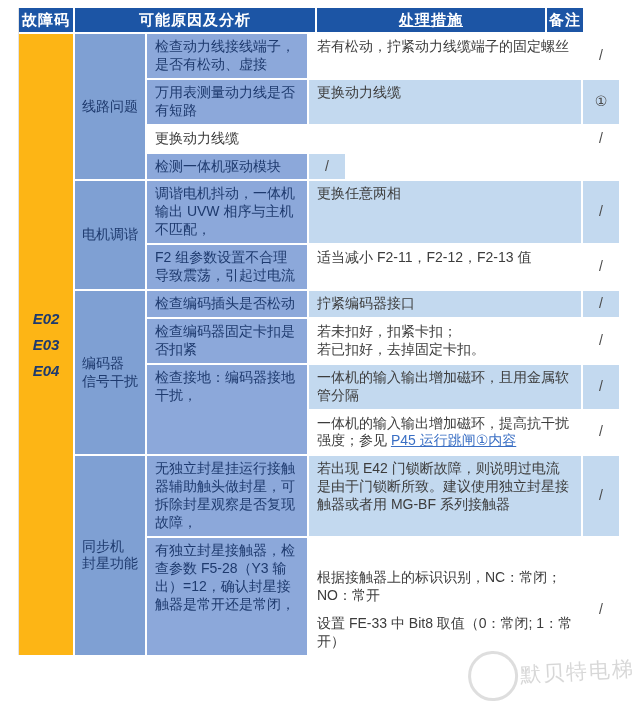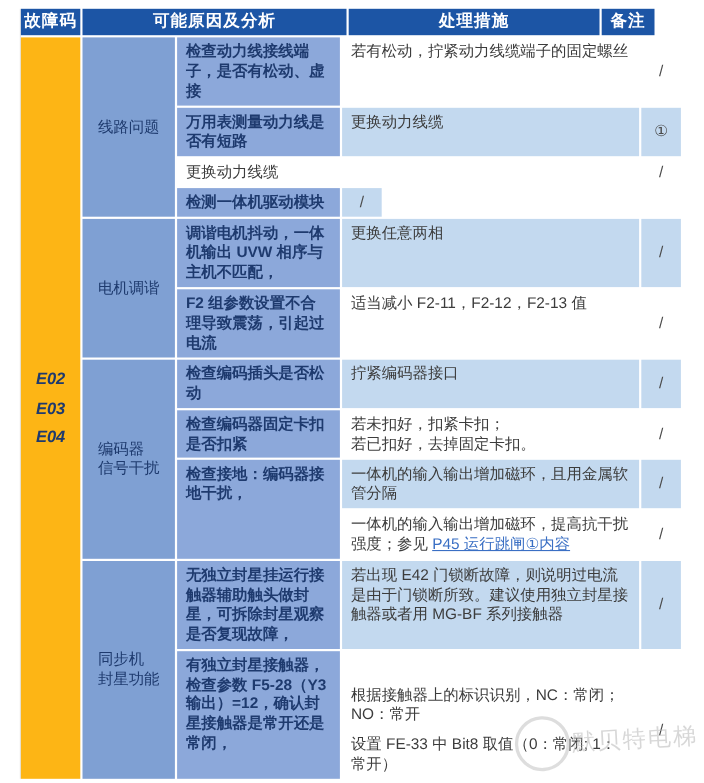--- a/index.html
+++ b/index.html
@@ -18,45 +18,44 @@
   }
   .thead{display:flex;gap:2px;}
   .th{
     background:var(--header-bg,#1c55a5);
     color:#ffffff;font-weight:bold;font-size:15px;
     height:24px;display:flex;align-items:center;justify-content:center;
     letter-spacing:1px;
   }
   .th.c1{width:54px;}
   .th.c2{width:240px;}
-  .th.c3{width:228px;}
-  .th.c4{width:48px;}
+  .th.c3{width:228px;text-decoration:underline;}
+  .th.c4{width:36px;}
   .tbody{display:flex;gap:2px;margin-top:2px;}
   .fault-col{
     width:54px;background:var(--fault-bg,#fdb515);
     display:flex;flex-direction:column;align-items:center;justify-content:center;
     gap:7px;
     color:var(--cause-text,#1e3a6e);font-weight:600;font-size:15px;font-style:italic;
   }
   .groups{display:flex;flex-direction:column;gap:2px;flex:1;}
   .group{display:flex;gap:2px;}
   .cat-cell{
-    width:84px;background:var(--category-bg,#7fa0d3);
+    width:70px;background:var(--category-bg,#7fa0d3);
     color:var(--cause-text,#1e3a6e);
     display:flex;align-items:center;justify-content:center;text-align:left;
     white-space:pre-line;padding:2px;box-sizing:border-box;
   }
   .group-rows{display:flex;flex-direction:column;gap:2px;flex:1;}
   .sub-row{display:flex;gap:2px;}
   .cause-cell{
-    width:148px;box-sizing:border-box;
+    width:160px;box-sizing:border-box;
     background:var(--cause-bg,#8ca8da);
     color:var(--cause-text,#1e3a6e);
     padding:4px 8px;
-    font-weight:bold;
   }
   .action-col{display:flex;flex-direction:column;gap:2px;flex:1;}
   .action-row{display:flex;gap:2px;flex:1;}
   .action-cell{
     flex:1;box-sizing:border-box;padding:4px 8px;
     background:#ffffff;color:var(--body-text,#3c3c3c);
     white-space:pre-line;
     display:flex;flex-direction:column;justify-content:flex-start;
   }
   .remark-cell{

